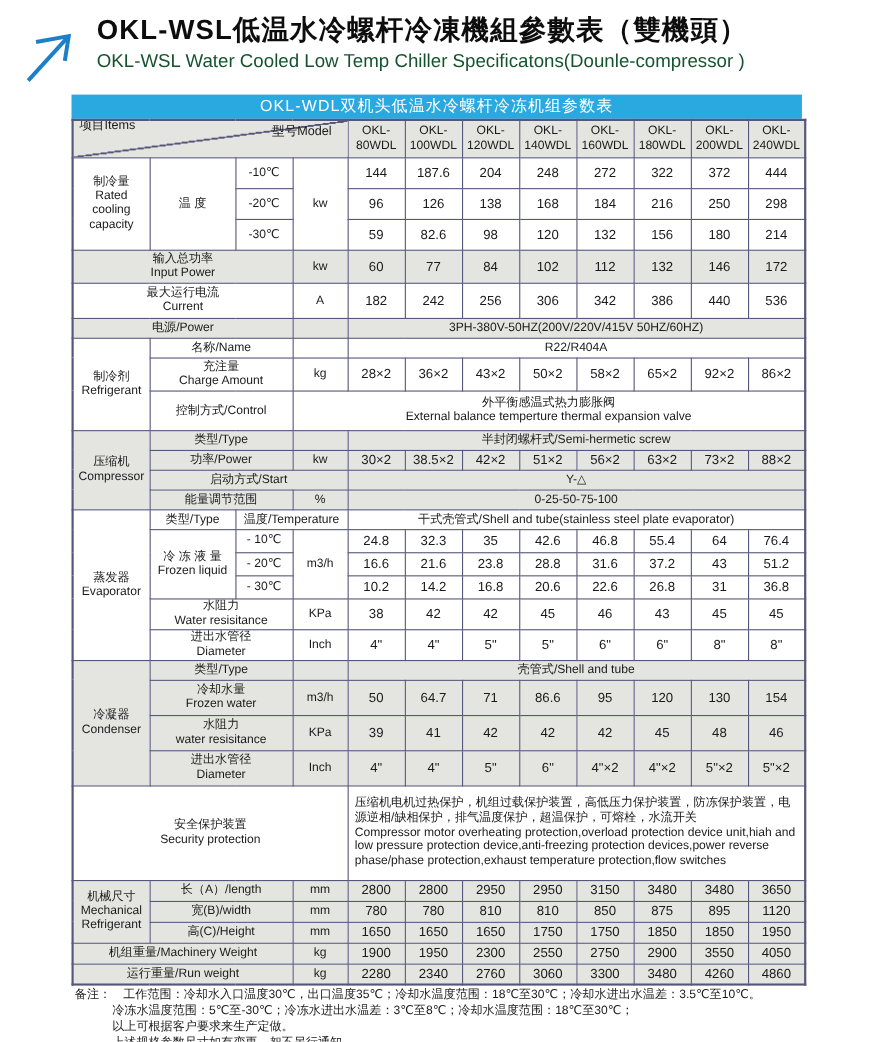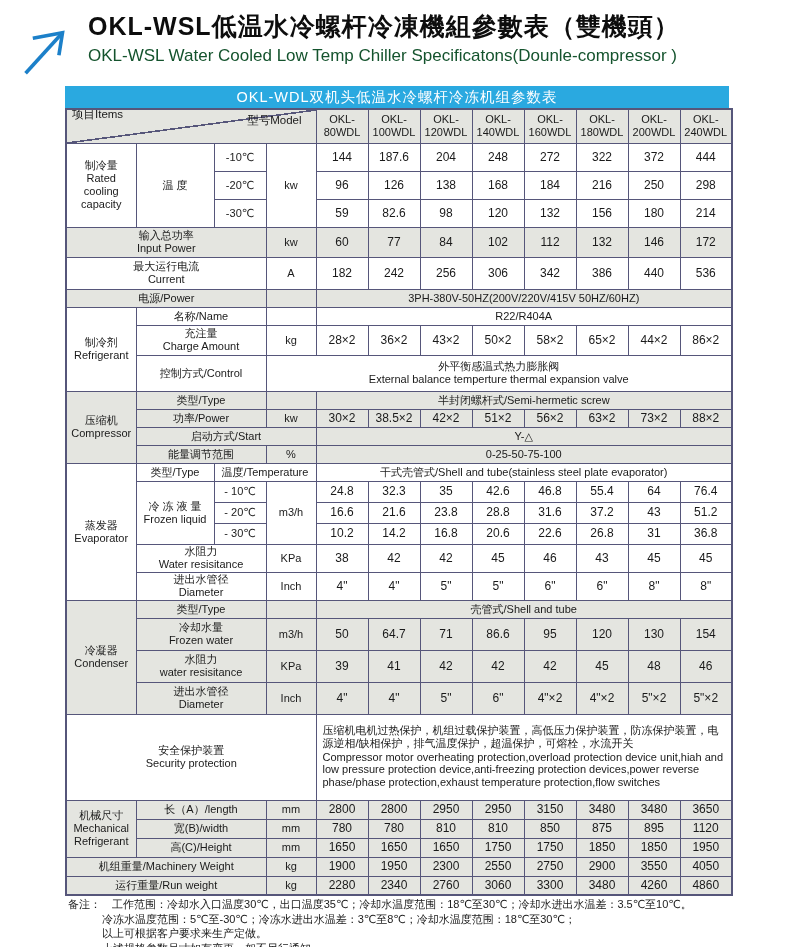--- a/index.html
+++ b/index.html
@@ -307,21 +307,21 @@
           <td class="bg-w v">
             <div>50×2</div>
           </td>
           <td class="bg-w v">
             <div>58×2</div>
           </td>
           <td class="bg-w v">
             <div>65×2</div>
           </td>
           <td class="bg-w v">
-            <div>44×2</div>
+            <div>92×2</div>
           </td>
           <td class="bg-w v">
             <div>86×2</div>
           </td>
         </tr>
         <tr style="height: 36px;">
           <td colspan="2" class="bg-w">
             <div>控制方式/Control</div>
           </td>
           <td colspan="9" class="bg-w">

